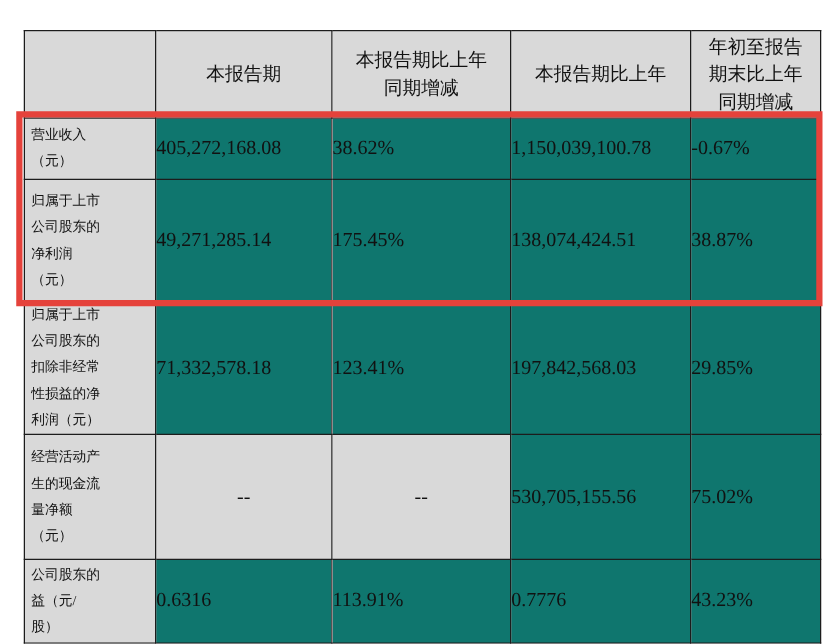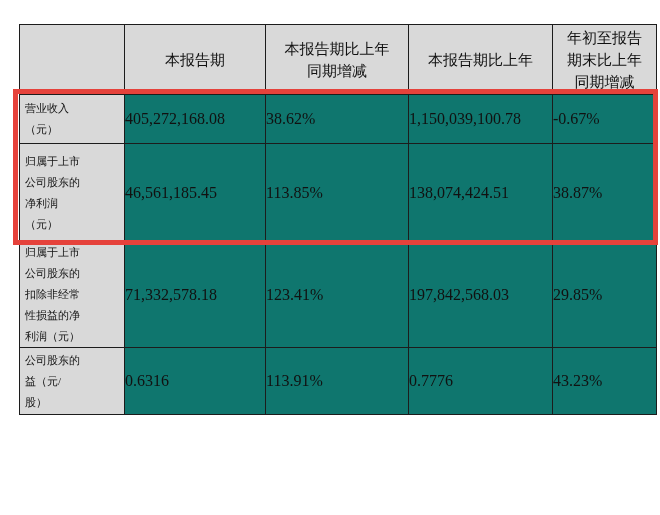--- a/index.html
+++ b/index.html
@@ -106,35 +106,45 @@
         <td class="val">405,272,168.08</td>
         <td class="val">38.62%</td>
         <td class="val">1,150,039,100.78</td>
         <td class="val">-0.67%</td>
       </tr>
       <tr class="row-2">
         <th class="row-label">归属于上市
 公司股东的
 净利润
 （元）</th>
-        <td class="val">46,561,185.45</td>
-        <td class="val">113.85%</td>
+        <td class="val">49,271,285.14</td>
+        <td class="val">175.45%</td>
         <td class="val">138,074,424.51</td>
         <td class="val">38.87%</td>
       </tr>
       <tr class="row-3">
         <th class="row-label">归属于上市
 公司股东的
 扣除非经常
 性损益的净
 利润（元）</th>
         <td class="val">71,332,578.18</td>
         <td class="val">123.41%</td>
         <td class="val">197,842,568.03</td>
         <td class="val">29.85%</td>
+      </tr>
+      <tr class="row-4">
+        <th class="row-label">经营活动产
+生的现金流
+量净额
+（元）</th>
+        <td class="val shaded">--</td>
+        <td class="val shaded">--</td>
+        <td class="val">530,705,155.56</td>
+        <td class="val">75.02%</td>
       </tr>
       <tr class="row-5">
         <th class="row-label">公司股东的
 益（元/
 股）</th>
         <td class="val">0.6316</td>
         <td class="val">113.91%</td>
         <td class="val">0.7776</td>
         <td class="val">43.23%</td>
       </tr>

